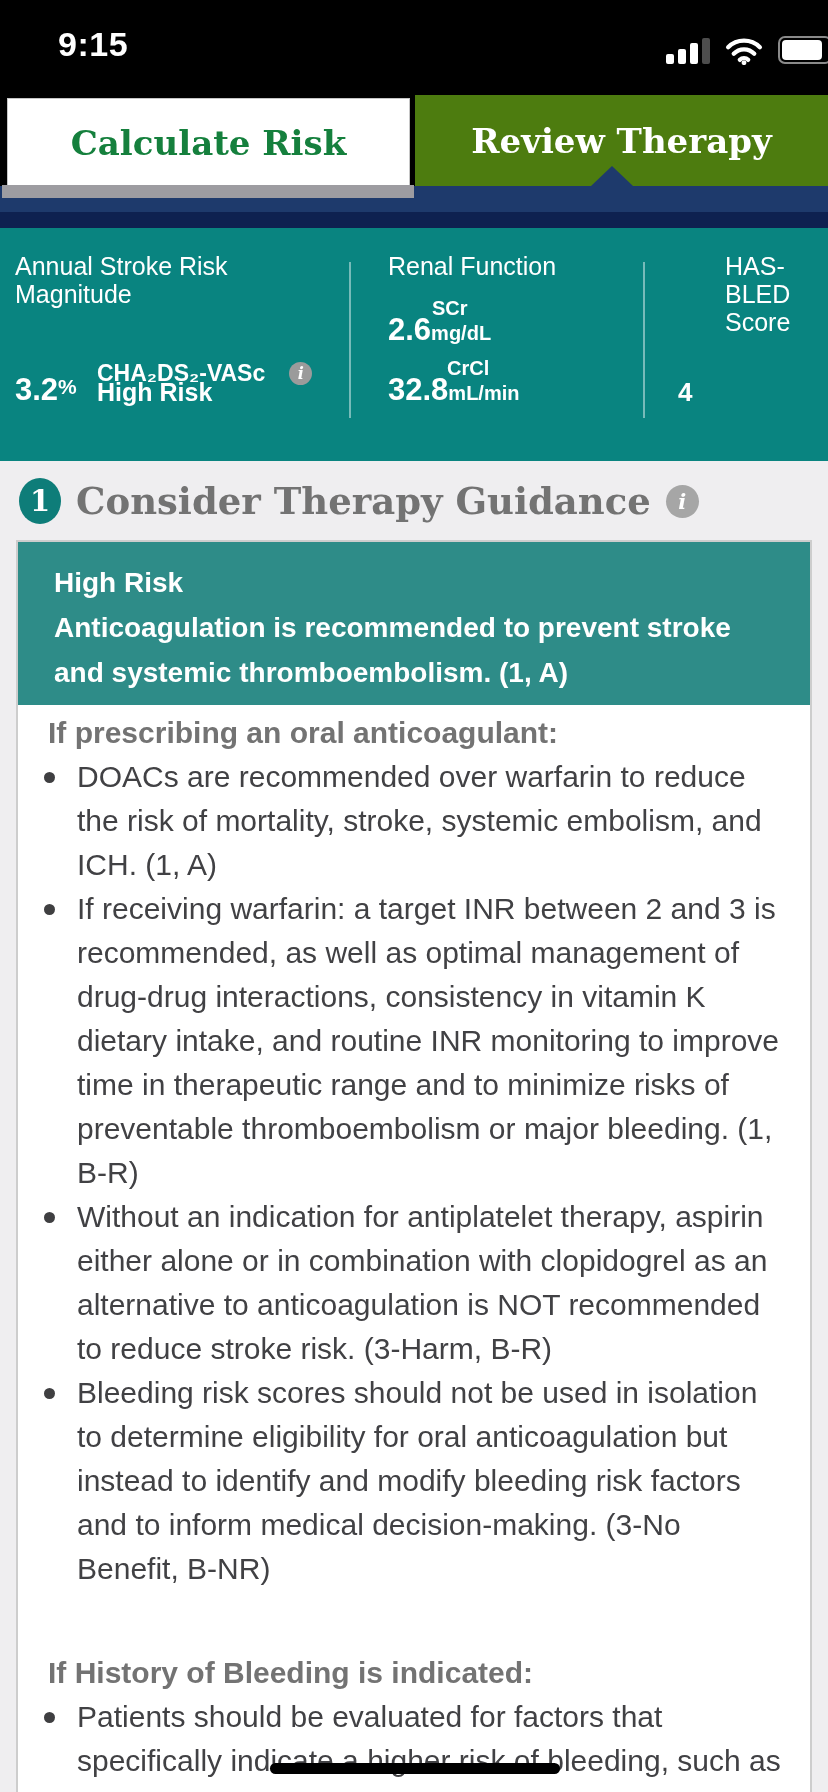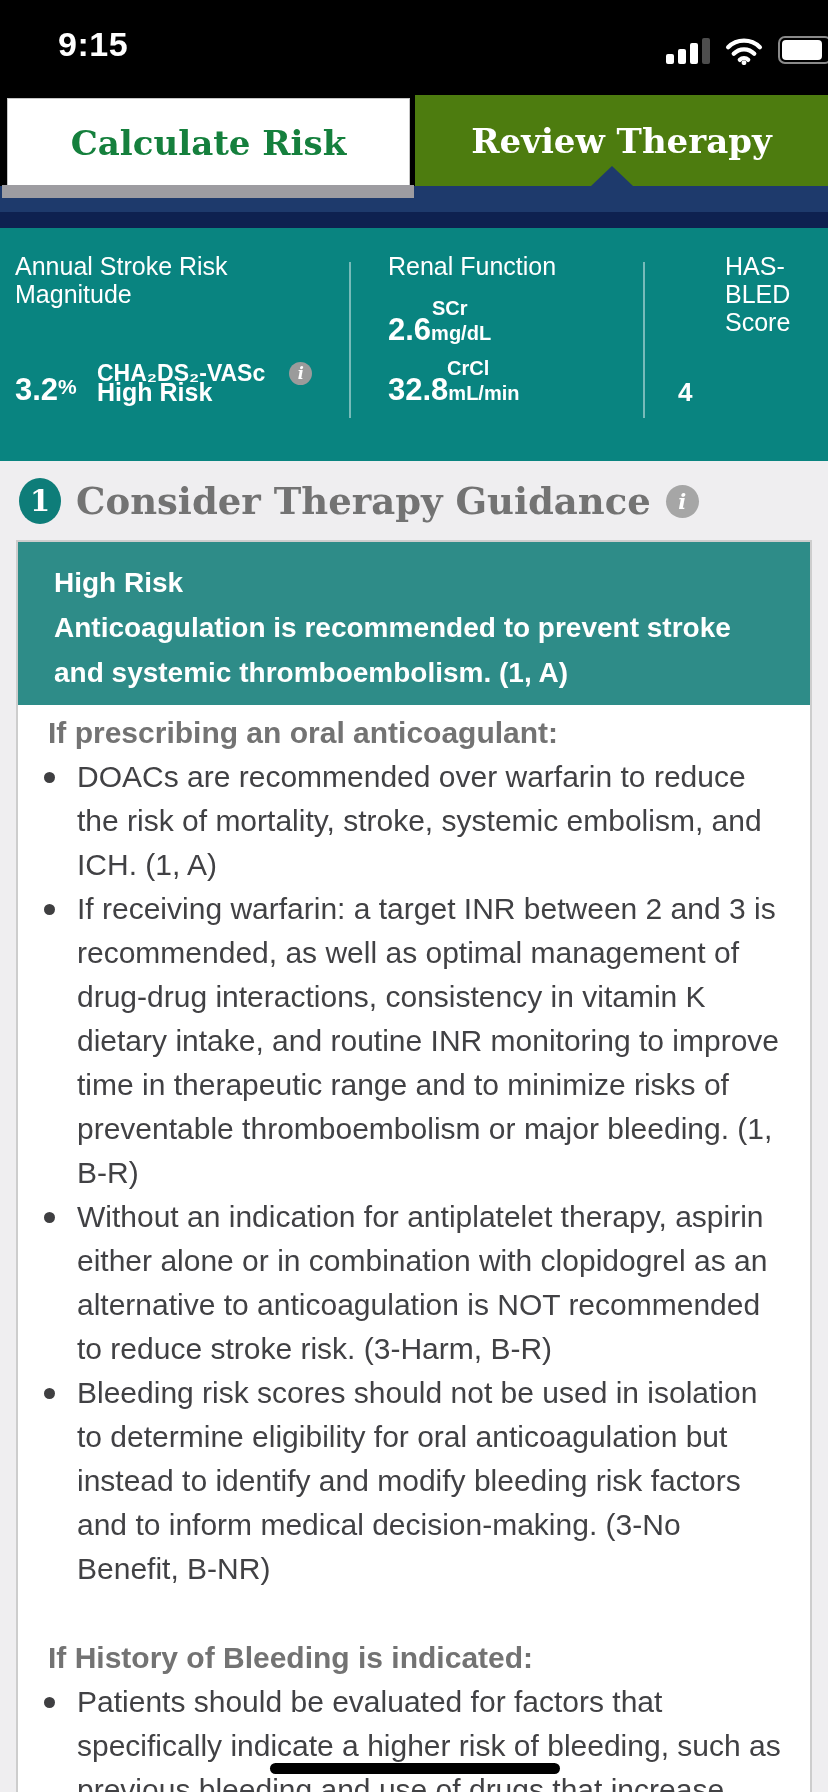--- a/index.html
+++ b/index.html
@@ -54,21 +54,21 @@
   .sec-title{font-family:"DejaVu Serif","Liberation Serif",serif;font-weight:700;font-size:37px;color:#737373;}
   .info-lg{flex:none;width:33px;height:33px;border-radius:50%;background:#a6a6a6;color:#fff;display:flex;
            align-items:center;justify-content:center;font-family:"DejaVu Serif",serif;
            font-style:italic;font-weight:700;font-size:21px;}
   
   .card{position:absolute;left:16px;top:540px;width:792px;border:2px solid #cdcdcd;background:#fff;z-index:1;}
   .card-banner{background:#2e8c88;color:#fff;padding:18px 36px 10px 36px;
                font-size:28px;font-weight:700;line-height:45px;}
   .card-body{padding:6px 24px 40px 14px;color:#414144;font-size:30px;line-height:44px;}
   .body-h{font-weight:700;color:#737373;}
-  .body-h.gap{margin-top:45px;}
+  .body-h.gap{margin-top:60px;}
   ul.blist{margin:0;padding:0;list-style:none;}
   ul.blist li{position:relative;padding-left:45px;}
   ul.blist li:before{content:"";position:absolute;left:12px;top:17px;width:11px;height:11px;
                      border-radius:50%;background:#3f3f41;}
   
   .home-bar{position:absolute;left:270px;top:1763px;width:290px;height:11px;border-radius:6px;
             background:#000;z-index:9;}
 </style>
 </head>
 <body>

